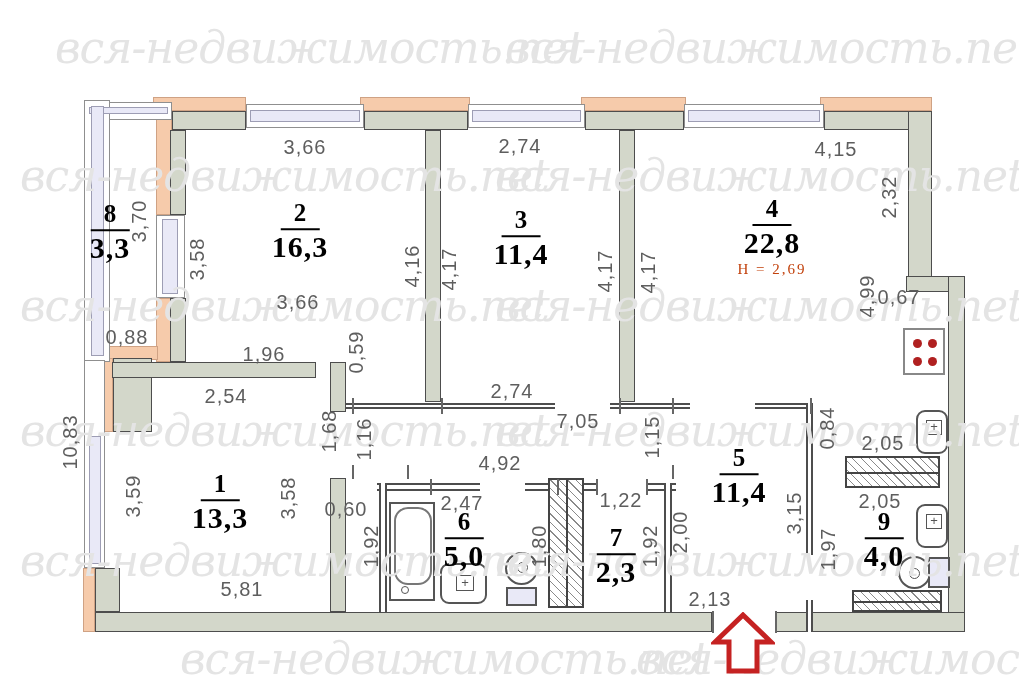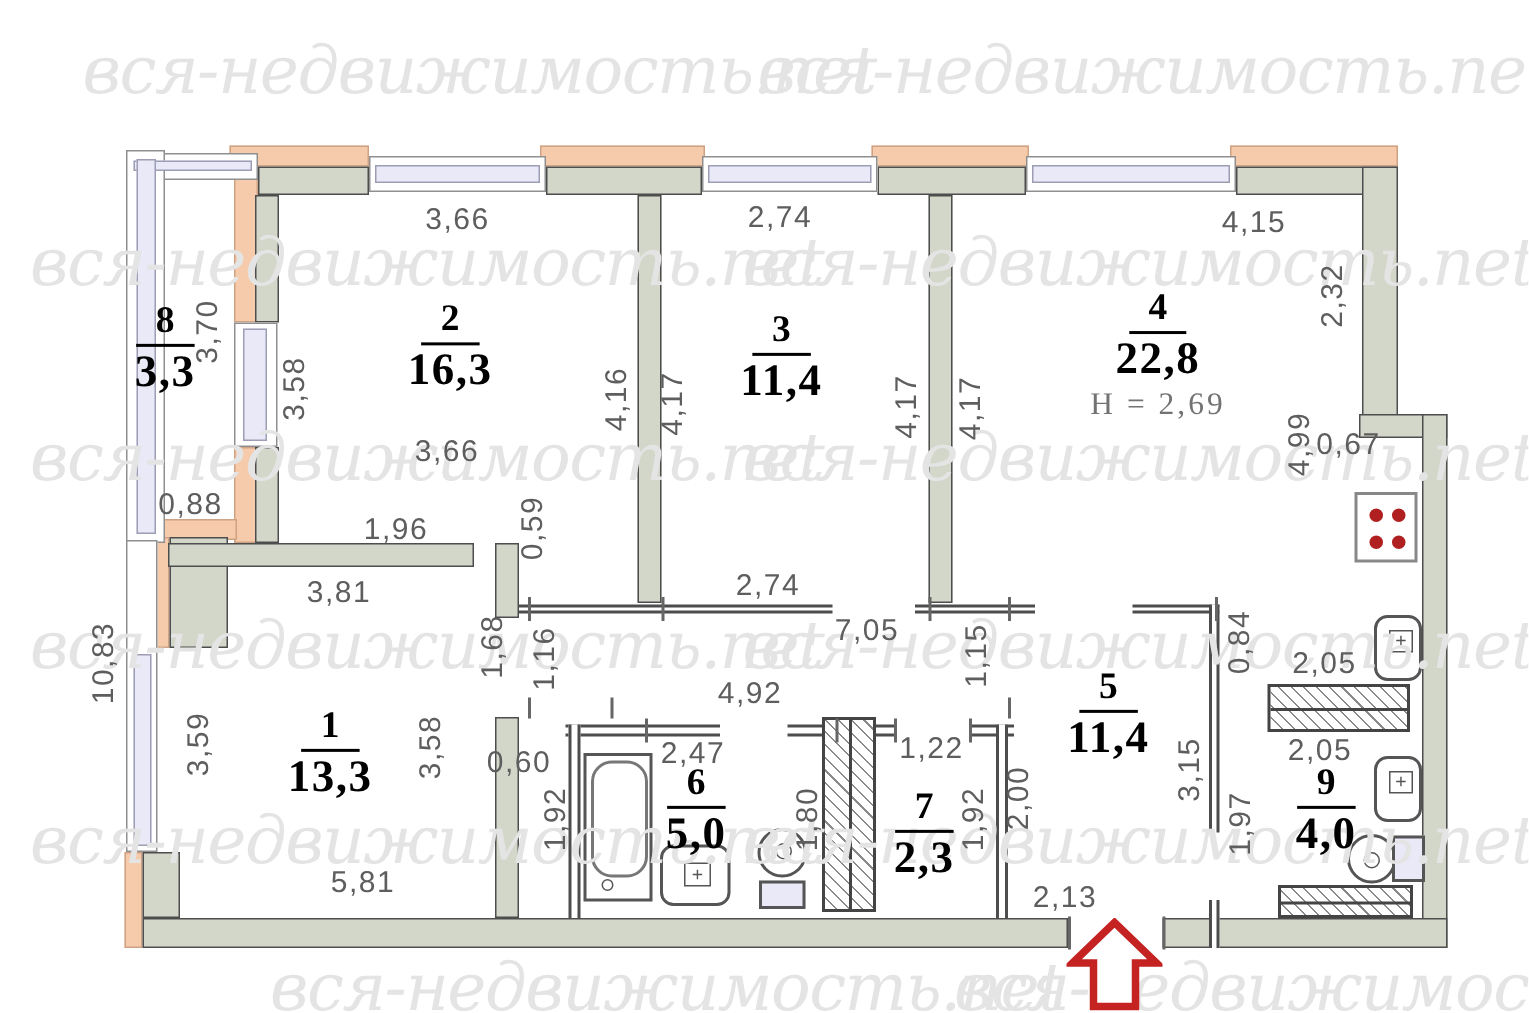--- a/index.html
+++ b/index.html
@@ -18,21 +18,21 @@
          border:2px solid #444;box-sizing:border-box;z-index:4;}
   .midv{position:absolute;left:50%;top:0;bottom:0;width:2px;background:#444;}
   .midh{position:absolute;top:50%;left:0;right:0;height:2px;background:#444;}
   .dim{position:absolute;color:#5e5e5e;font-size:20px;letter-spacing:1px;white-space:nowrap;
        transform:translate(-50%,-50%);z-index:10;}
   .dim.vert{transform:translate(-50%,-50%) rotate(-90deg);}
   .room{position:absolute;transform:translate(-50%,-50%);text-align:center;z-index:10;
         font-family:"Liberation Serif",serif;font-weight:bold;color:#000;line-height:1.1;}
   .room .num{display:inline-block;font-size:25px;border-bottom:2px solid #000;padding:0 13px 1px;}
   .room .area{font-size:30px;letter-spacing:1px;}
-  .room .note{font-weight:normal;font-size:21px;color:#737373;letter-spacing:2px;margin-top:2px;}
+  .room .note{font-weight:normal;font-size:15px;color:#c2410c;letter-spacing:2px;margin-top:2px;}
   .tick{position:absolute;width:2px;background:#666;z-index:9;}
   .fixture{position:absolute;box-sizing:border-box;border:2px solid #555;background:#fff;z-index:4;}
   .fixture.glassfill{background:#e9e9f7;}
   .roundsink{border-radius:9px;color:#555;font-size:13px;text-align:center;line-height:18px;}
   .burner{position:absolute;width:9px;height:9px;border-radius:50%;background:#b02020;}
   .opening{position:absolute;background:#fff;z-index:4;}
 </style>
 </head>
 <body>
 
@@ -205,21 +205,21 @@
     </div>
     <div class="dim" style="left: 305px; top: 147px;">3,66</div>
     <div class="dim" style="left: 520px; top: 146px;">2,74</div>
     <div class="dim" style="left: 836px; top: 149px;">4,15</div>
     <div class="dim vert" style="left: 139px; top: 221px;">3,70</div>
     <div class="dim vert" style="left: 197px; top: 259px;">3,58</div>
     <div class="dim" style="left: 127px; top: 337px;">0,88</div>
     <div class="dim vert" style="left: 70px; top: 442px;">10,83</div>
     <div class="dim" style="left: 298px; top: 302px;">3,66</div>
     <div class="dim" style="left: 264px; top: 354px;">1,96</div>
-    <div class="dim" style="left: 226px; top: 396px;">3,81</div>
+    <div class="dim" style="left: 226px; top: 396px;">2,54</div>
     <div class="dim vert" style="left: 412px; top: 266px;">4,16</div>
     <div class="dim vert" style="left: 449px; top: 269px;">4,17</div>
     <div class="dim vert" style="left: 605px; top: 271px;">4,17</div>
     <div class="dim vert" style="left: 648px; top: 272px;">4,17</div>
     <div class="dim vert" style="left: 889px; top: 197px;">2,32</div>
     <div class="dim" style="left: 899px; top: 297px;">0,67</div>
     <div class="dim vert" style="left: 867px; top: 296px;">4,99</div>
     <div class="dim" style="left: 512px; top: 391px;">2,74</div>
     <div class="dim" style="left: 578px; top: 421px;">7,05</div>
     <div class="dim vert" style="left: 356px; top: 352px;">0,59</div>

